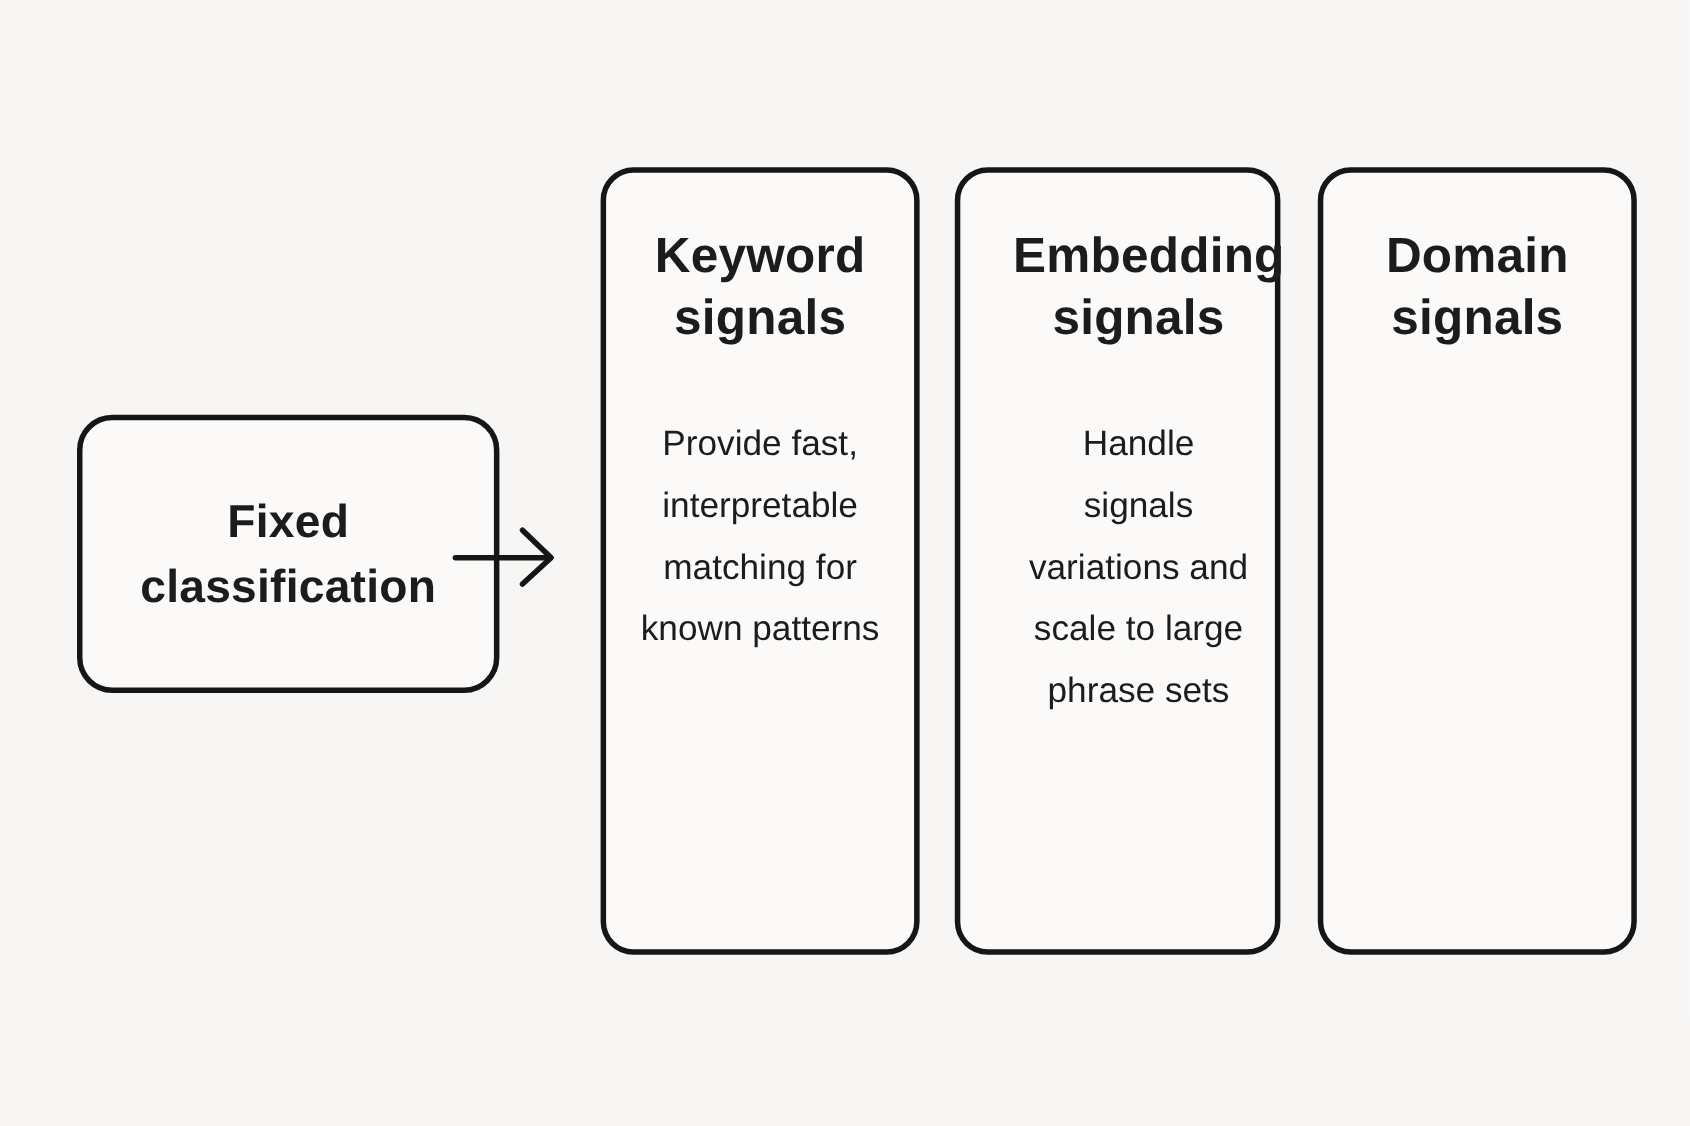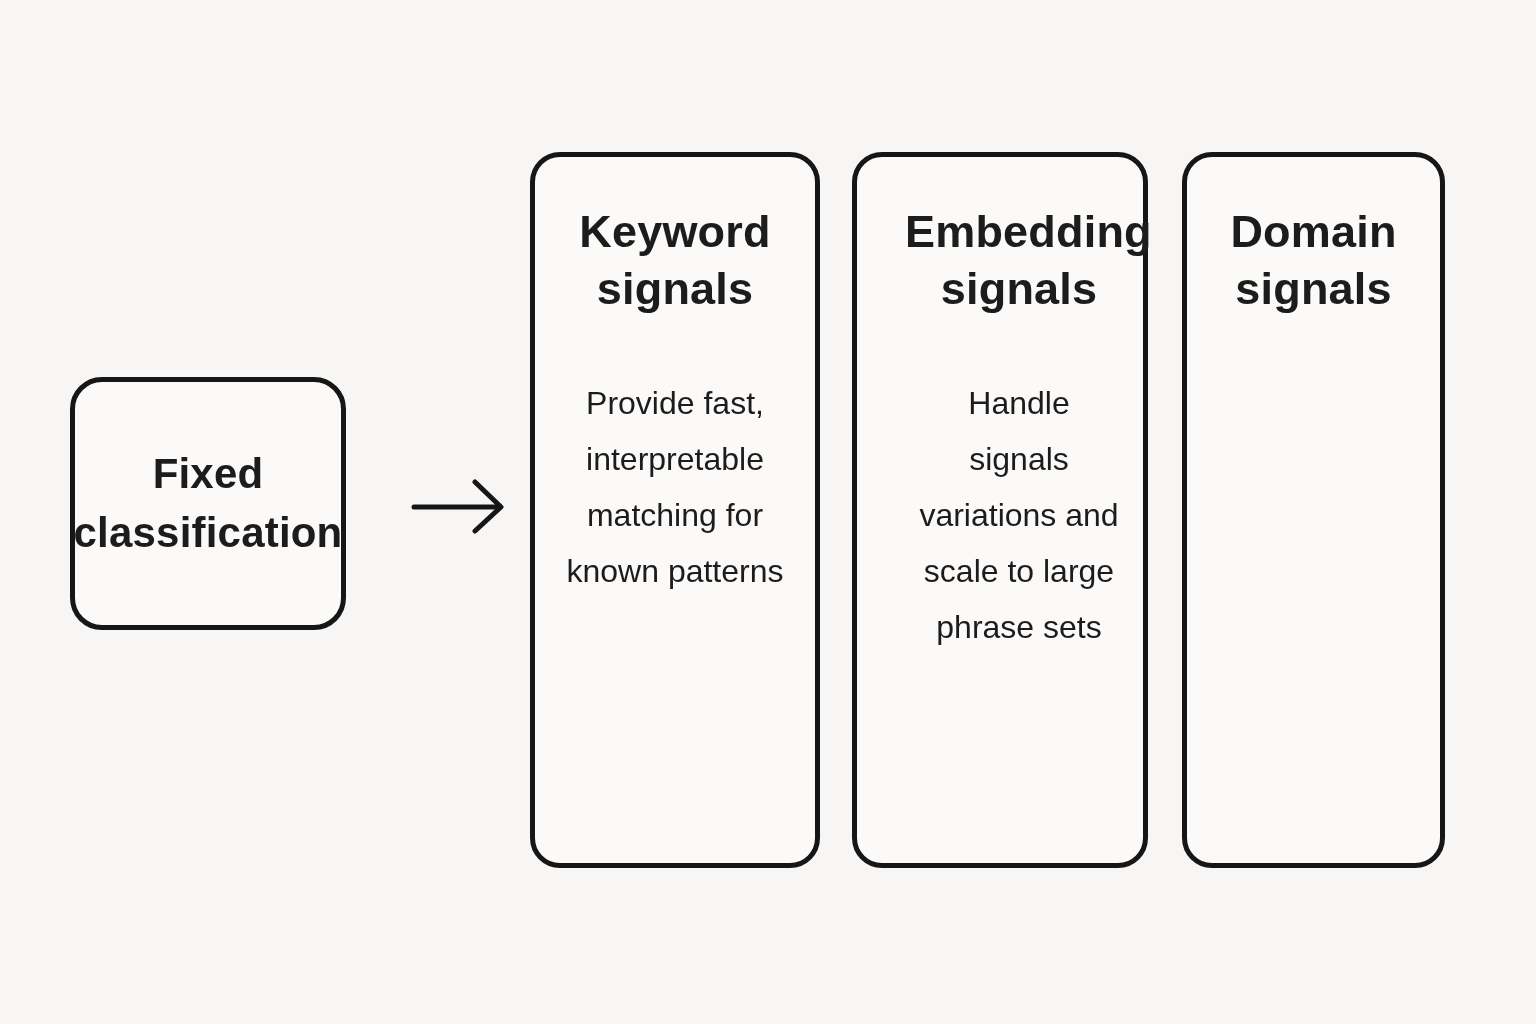--- a/index.html
+++ b/index.html
@@ -17,21 +17,21 @@
   }
   .node {
     position: absolute;
     box-sizing: border-box;
     background: #fbfaf9;
     border: 5px solid #161616;
   }
   .source-box {
     left: 70px;
     top: 377px;
-    width: 276px;
+    width: 384px;
     height: 253px;
     border-radius: 32px;
     display: flex;
     align-items: center;
     justify-content: center;
     text-align: center;
   }
   .source-label {
     font-size: 42px;
     font-weight: bold;
@@ -44,24 +44,25 @@
     left: 408px;
     top: 472px;
     width: 100px;
     height: 66px;
   }
   .card {
     top: 152px;
     height: 716px;
     border-radius: 30px;
     text-align: center;
+    margin-left: 16px;
   }
   .card-1 { left: 530px;  width: 290px; }
   .card-2 { left: 852px;  width: 296px; padding-left: 38px; }
-  .card-3 { left: 1182px; width: 263px; }
+  .card-3 { left: 1182px; width: 290px; }
   .card-title {
     margin: 46px 10px 0 10px;
     font-size: 45px;
     font-weight: bold;
     line-height: 1.27;
     letter-spacing: 0.2px;
   }
   .card-body {
     margin: 58px 0 0 0;
     padding: 0 24px;

